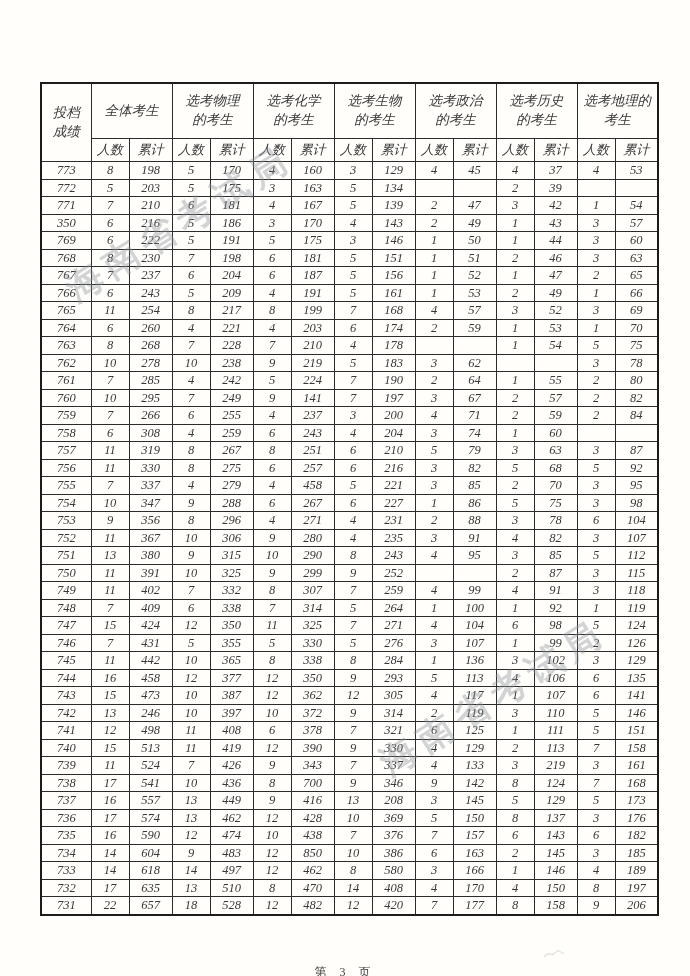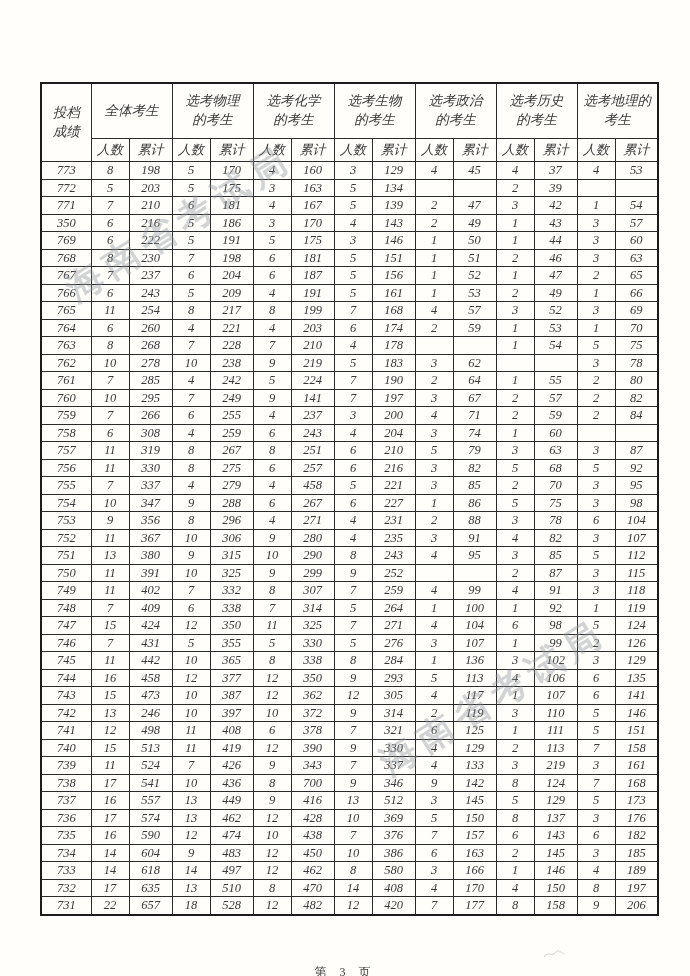--- a/index.html
+++ b/index.html
@@ -736,21 +736,21 @@
         </tr>
         <tr>
           <td>737</td>
           <td>16</td>
           <td>557</td>
           <td>13</td>
           <td>449</td>
           <td>9</td>
           <td>416</td>
           <td>13</td>
-          <td>512</td>
+          <td>208</td>
           <td>3</td>
           <td>145</td>
           <td>5</td>
           <td>129</td>
           <td>5</td>
           <td>173</td>
         </tr>
         <tr>
           <td>736</td>
           <td>17</td>
@@ -785,21 +785,21 @@
           <td>6</td>
           <td>182</td>
         </tr>
         <tr>
           <td>734</td>
           <td>14</td>
           <td>604</td>
           <td>9</td>
           <td>483</td>
           <td>12</td>
-          <td>450</td>
+          <td>850</td>
           <td>10</td>
           <td>386</td>
           <td>6</td>
           <td>163</td>
           <td>2</td>
           <td>145</td>
           <td>3</td>
           <td>185</td>
         </tr>
         <tr>

